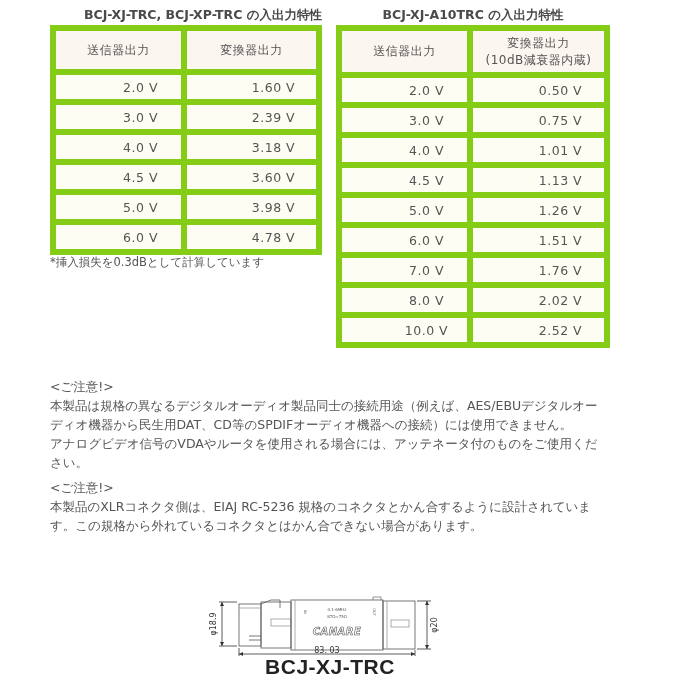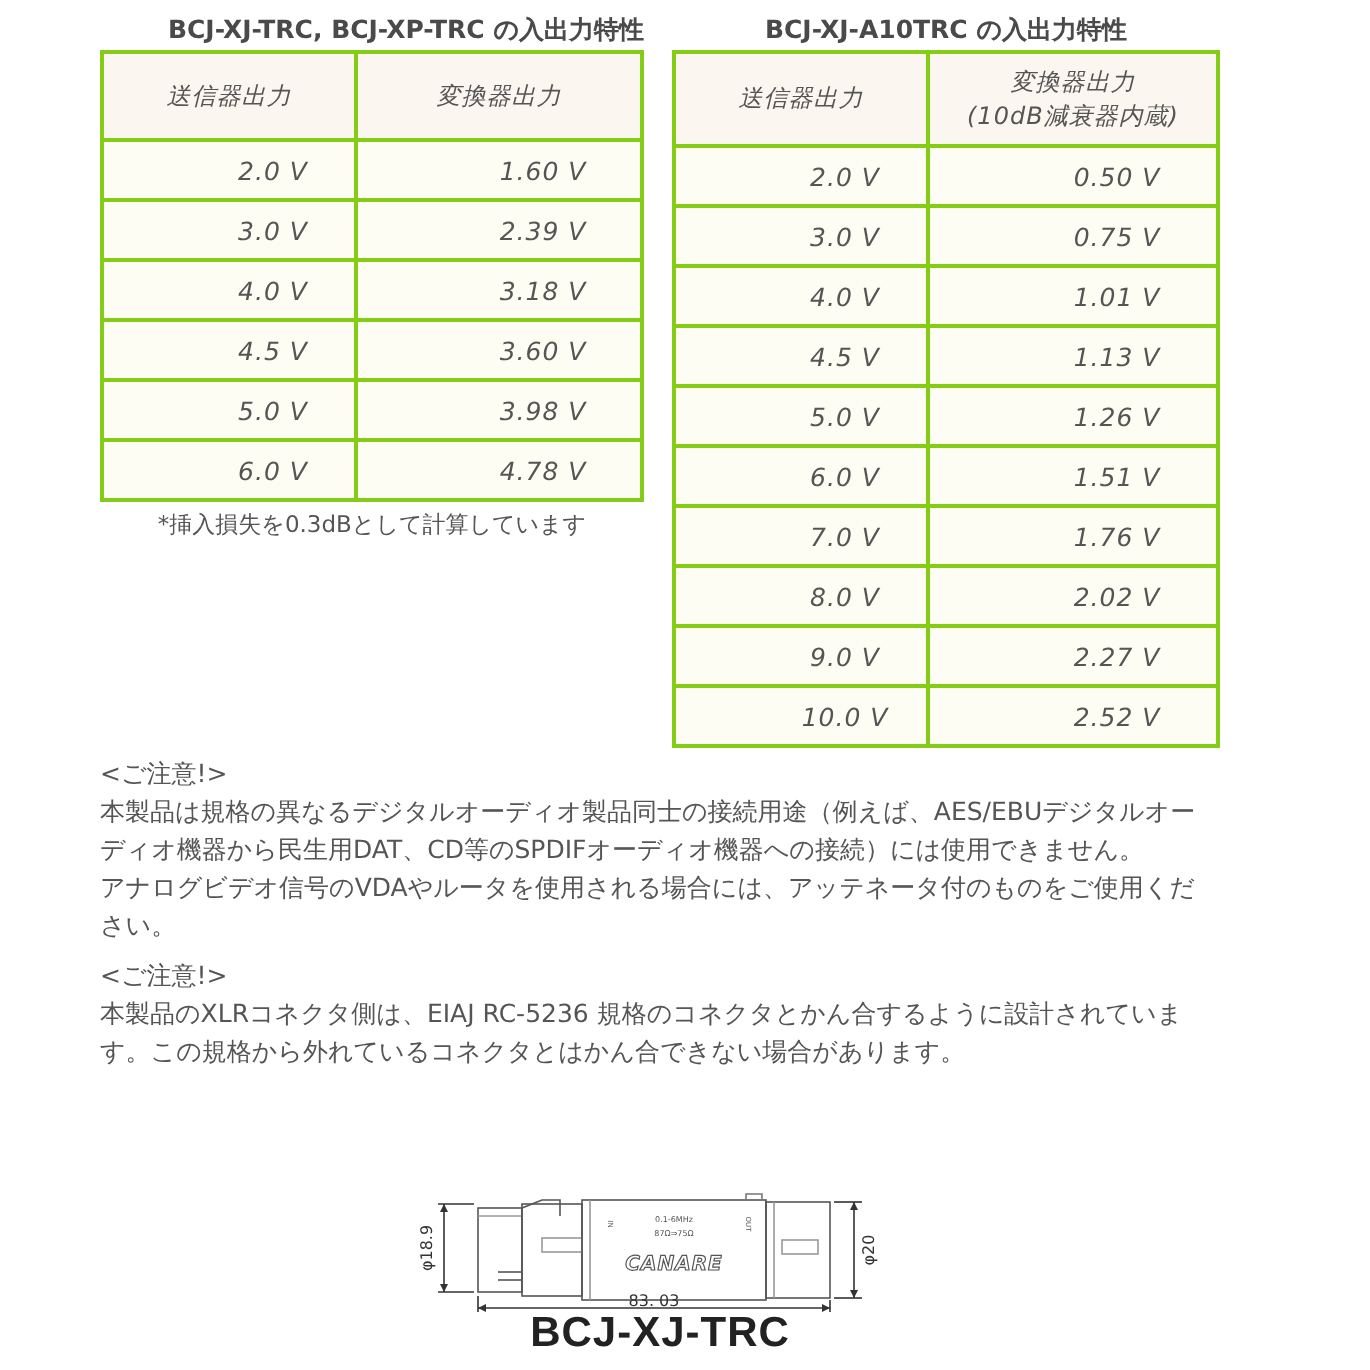--- a/index.html
+++ b/index.html
@@ -1,22 +1,22 @@
 <!DOCTYPE html>
 <html><head>
 <meta charset="utf-8">
 <style>
   html, body { margin: 0; padding: 0; background: #ffffff; }
   body { width: 685px; height: 685px; position: relative; overflow: hidden;
          font-family: "DejaVu Sans", sans-serif; color: #555; }
   .caption { position: absolute; font-weight: bold; font-size: 12.5px; color: #4a4a4a;
              text-align: center; white-space: nowrap; }
   table.spec { position: absolute; border-collapse: collapse; font-size: 12.5px; color: #555; }
-  table.spec th, table.spec td { border: 2px solid #84cc16; text-align: center; padding: 0;
-                                 font-weight: normal; letter-spacing: 0.5px; font-style: italic; }
+  table.spec th, table.spec td { border: 6px solid #84cc16; text-align: center; padding: 0;
+                                 font-weight: normal; letter-spacing: 0.5px; }
   table.spec th { background: #fbf6ef; color: #555; font-size: 12px; line-height: 17px; }
   table.spec td { background: #fdfdf3; padding-left: 44px; }
   .footnote { position: absolute; font-size: 11.5px; color: #555; white-space: nowrap; }
   .notes { position: absolute; left: 50px; top: 377px; width: 560px; font-size: 12.5px;
            line-height: 19px; color: #555; }
   .notes p { margin: 0 0 4px 0; }
   .notes .hdr { margin: 0; }
   .drawing { position: absolute; left: 205px; top: 596px; width: 240px; height: 60px; }
   .model { position: absolute; left: 200px; top: 655px; width: 260px; text-align: center;
            font-family: "Liberation Sans", sans-serif; font-weight: bold; font-size: 21px;
@@ -51,21 +51,21 @@
   <tr style="height:30px;">
         <td>5.0 V</td>
         <td>3.98 V</td>
       </tr>
   <tr style="height:30px;">
         <td>6.0 V</td>
         <td>4.78 V</td>
       </tr>
 </tbody>
   </table>
-<div class="footnote" style="left:50px; top:255px; width:272px; text-align:center;">*挿入損失を0.3dBとして計算しています</div>
+<div class="footnote" style="left:50px; top:255px; width:272px; ">*挿入損失を0.3dBとして計算しています</div>
 
 <div class="caption" style="left:336px; top:7px; width:274px;">BCJ-XJ-A10TRC の入出力特性</div>
 <table class="spec" style="left:336px; top:25px; width:274px;">
   <tbody>
       <tr style="height:47px;">
     <th style="width:125px;">送信器出力</th>
     <th>
       <div>変換器出力</div>
       <div>(10dB減衰器内蔵)</div>
     </th>
@@ -94,24 +94,20 @@
         <td>6.0 V</td>
         <td>1.51 V</td>
       </tr>
   <tr style="height:30px;">
         <td>7.0 V</td>
         <td>1.76 V</td>
       </tr>
   <tr style="height:30px;">
         <td>8.0 V</td>
         <td>2.02 V</td>
-      </tr>
-  <tr style="height:30px;">
-        <td>9.0 V</td>
-        <td>2.27 V</td>
       </tr>
   <tr style="height:30px;margin-top:36px;">
         <td>10.0 V</td>
         <td>2.52 V</td>
       </tr>
 </tbody>
   </table>
 
 <div class="notes">
   <p class="hdr">&lt;ご注意!&gt;</p>

